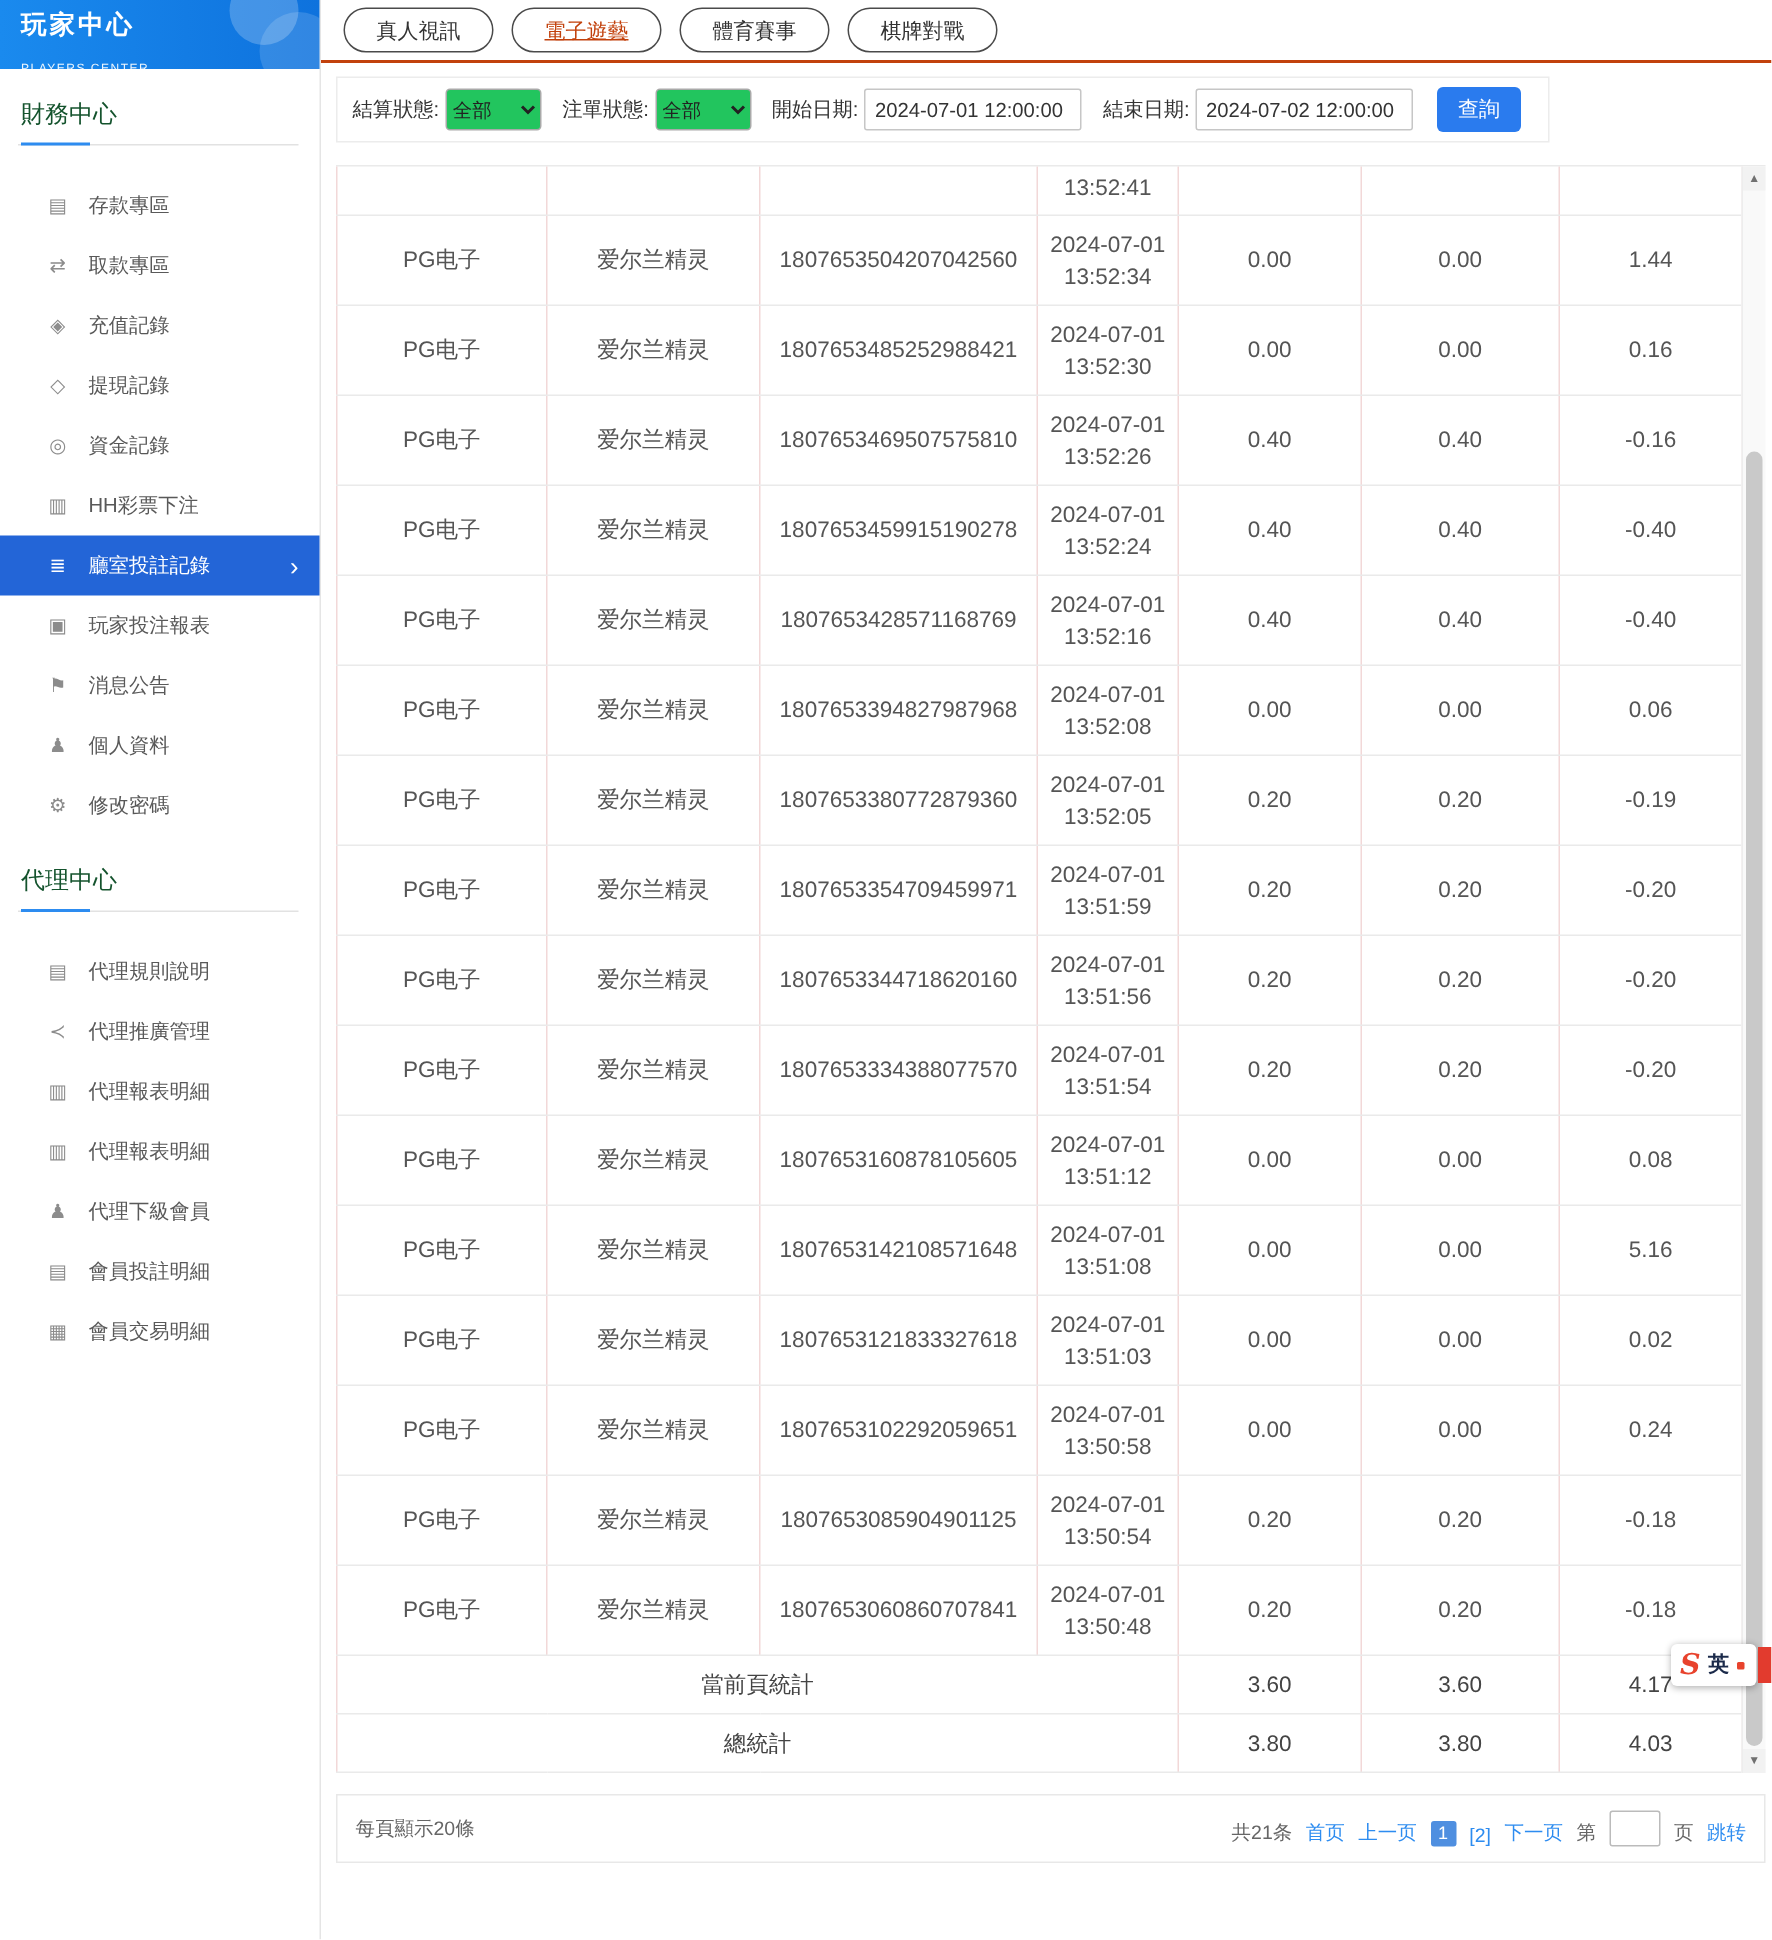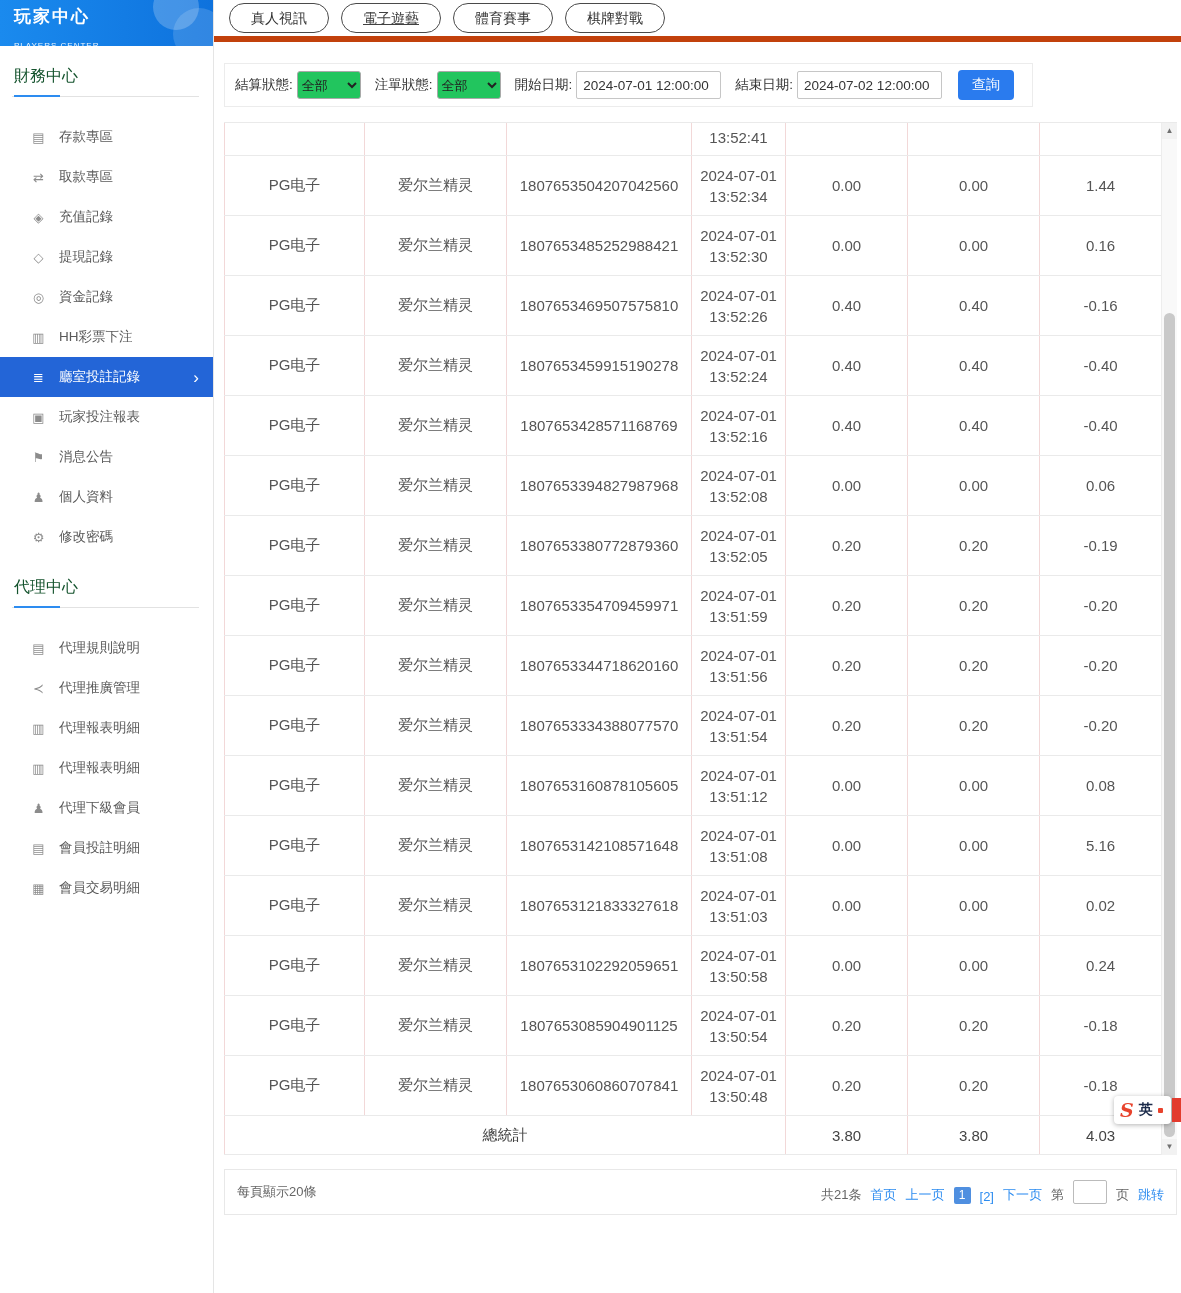--- a/index.html
+++ b/index.html
@@ -35,29 +35,29 @@
     font-size:13.5px; color:#595959; cursor:pointer;
   }
   .nav-icon { width:17px; margin-right:12px; color:#8c8c8c; font-size:13px; text-align:center; flex:0 0 17px; }
   .nav-item.active { background:#2365d7; color:#fff; }
   .nav-item.active .nav-icon { color:#fff; }
   .nav-chevron { margin-left:auto; margin-right:14px; font-size:17px; line-height:1; }
 
   
   .main { flex:1; position:relative; background:#fff; }
   .tabbar { height:42px; display:flex; align-items:center; gap:12px; padding-left:15px;
-    border-bottom:6px solid #c2410c; }
+    border-bottom:2px solid #c2410c; }
   .tab-pill {
     border:1px solid #4a4a4a; border-radius:17px; background:#fff;
     padding:7px 21px; font-size:14px; color:#333; cursor:pointer; line-height:1;
   }
-  .tab-pill.active { color:#404040; text-decoration:underline; }
+  .tab-pill.active { color:#c2410c; text-decoration:underline; }
 
   .filterbar {
-    margin:21px 0 15px 10px; width:809px; height:44px;
+    margin:9px 0 15px 10px; width:809px; height:44px;
     border:1px solid #ececec; display:flex; align-items:center;
     padding-left:10px; font-size:13.5px; color:#333;
   }
   .fselect { height:28px; width:64px; margin:0 14px 0 4px; border:1px solid #a9a9a9;
     border-radius:3px; font-size:13px; color:#222; background:#22c55e; }
   .fdate { height:28px; width:145px; margin:0 14px 0 4px; border:1px solid #c6c6c6;
     border-radius:2px; font-size:13.5px; color:#333; padding:0 6px; }
   .search-btn { height:30px; padding:0 14px; margin-left:2px; background:#2a7bee; color:#fff;
     border:none; border-radius:4px; font-size:14px; cursor:pointer; }
 
@@ -426,20 +426,26 @@
     <td>爱尔兰精灵</td>
     <td>1807653060860707841</td>
     <td>
       <span class="dt1">2024-07-01</span>
       <span class="dt2">13:50:48</span>
     </td>
     <td>0.20</td>
     <td>0.20</td>
     <td>-0.18</td>
   </tr>
+            <tr class="stats-row">
+            <td class="stats-label" colspan="4">當前頁統計</td>
+            <td>3.60</td>
+            <td>3.60</td>
+            <td>4.17</td>
+          </tr>
           <tr class="stats-row">
             <td class="stats-label" colspan="4">總統計</td>
             <td>3.80</td>
             <td>3.80</td>
             <td>4.03</td>
           </tr>
         </tbody>
       </table>
 
       <div class="vscroll">

